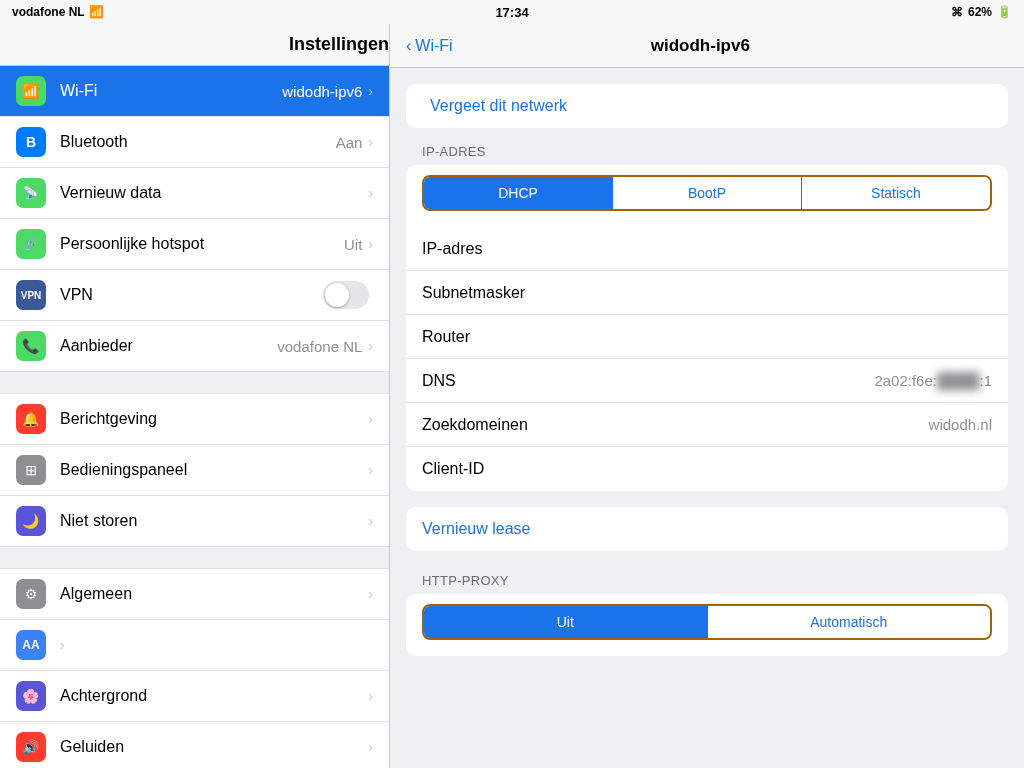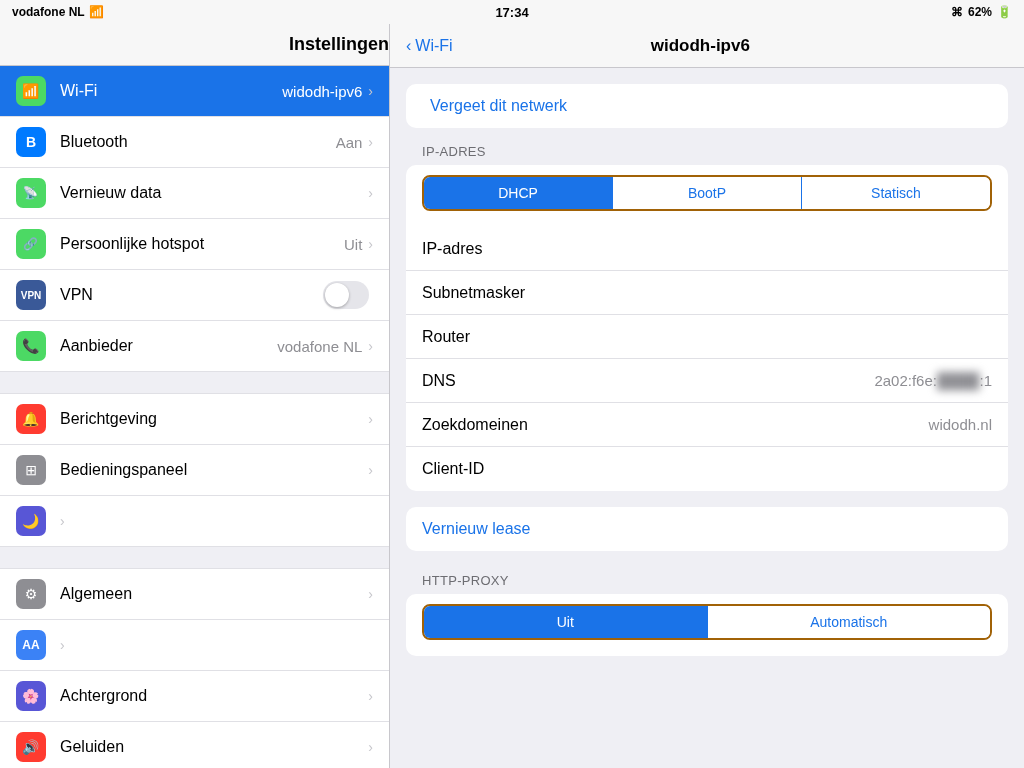--- a/index.html
+++ b/index.html
@@ -205,20 +205,21 @@
         <div class="icon-circle" style="background:#8e8e93;">
           <span style="color:white;font-size:14px;">⊞</span>
         </div>
         <span class="item-label">Bedieningspaneel</span>
         <span class="item-arrow">›</span>
       </div>
       <div class="sidebar-item">
         <div class="icon-circle" style="background:#5856d6;">
           <span style="color:white;font-size:14px;">🌙</span>
         </div>
+        <span class="item-label">Niet storen</span>
         <span class="item-arrow">›</span>
       </div>
     </div>
 
     <div class="sidebar-separator"></div>
 
     <div class="sidebar-section">
       <div class="sidebar-item">
         <div class="icon-circle" style="background:#8e8e93;">
           <span style="color:white;font-size:14px;">⚙</span>

